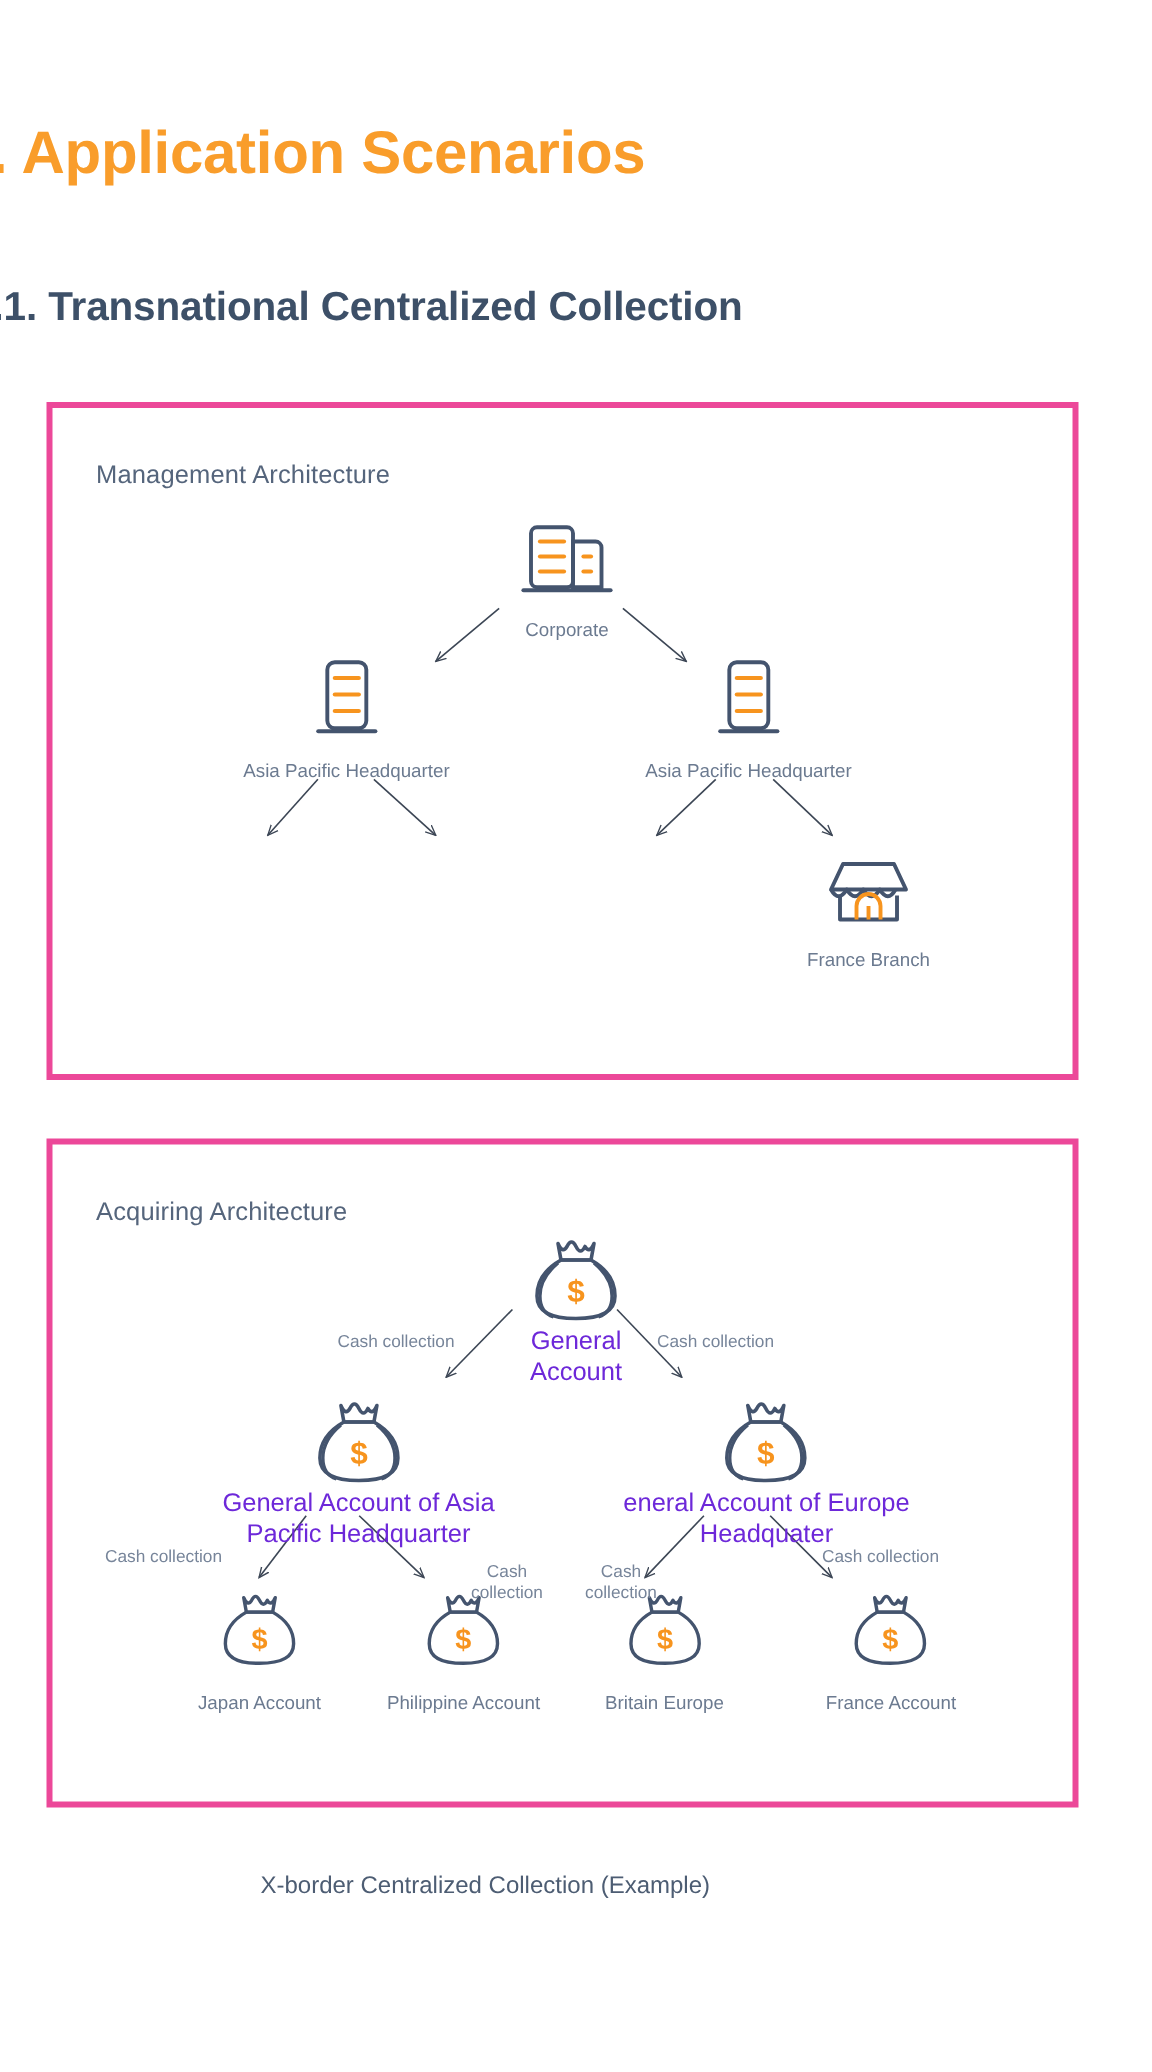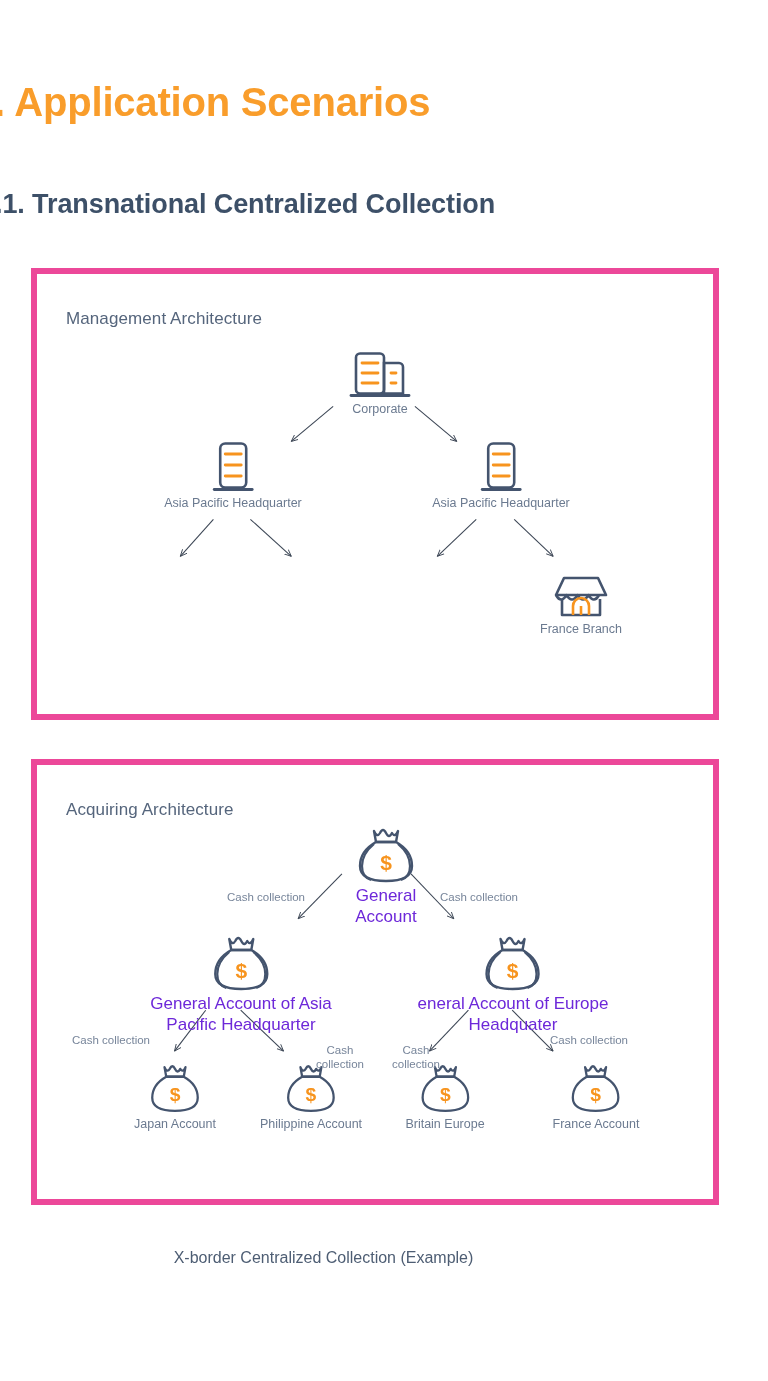--- a/index.html
+++ b/index.html
@@ -37,21 +37,21 @@
     color: #3d5068;
     letter-spacing: -0.1px;
     white-space: nowrap;
   }
 
   
   .panel {
     position: absolute;
     left: 31px;
     width: 688px;
-    border: 6px solid #ec4899;
+    border: 4px solid #ec4899;
     background: #fff;
     box-sizing: border-box;
   }
   #panel-management { top: 268px; height: 452px; }
   #panel-acquiring  { top: 759px; height: 446px; }
 
   .panel-heading {
     position: absolute;
     left: 29px;
     top: 35px;
@@ -63,21 +63,21 @@
   
   .node {
     position: absolute;
     text-align: center;
     transform: translateX(-50%);
   }
   .node .node-label {
     font-size: 12.5px;
     color: #6b7a90;
     line-height: 1.35;
-    margin-top: 1px;
+    margin-top: 14px;
     white-space: nowrap;
   }
   .node-icon { display: block; margin: 0 auto; }
 
   .big-label {
     font-size: 17px;
     color: #6d28d9;
     line-height: 1.25;
   }
 

